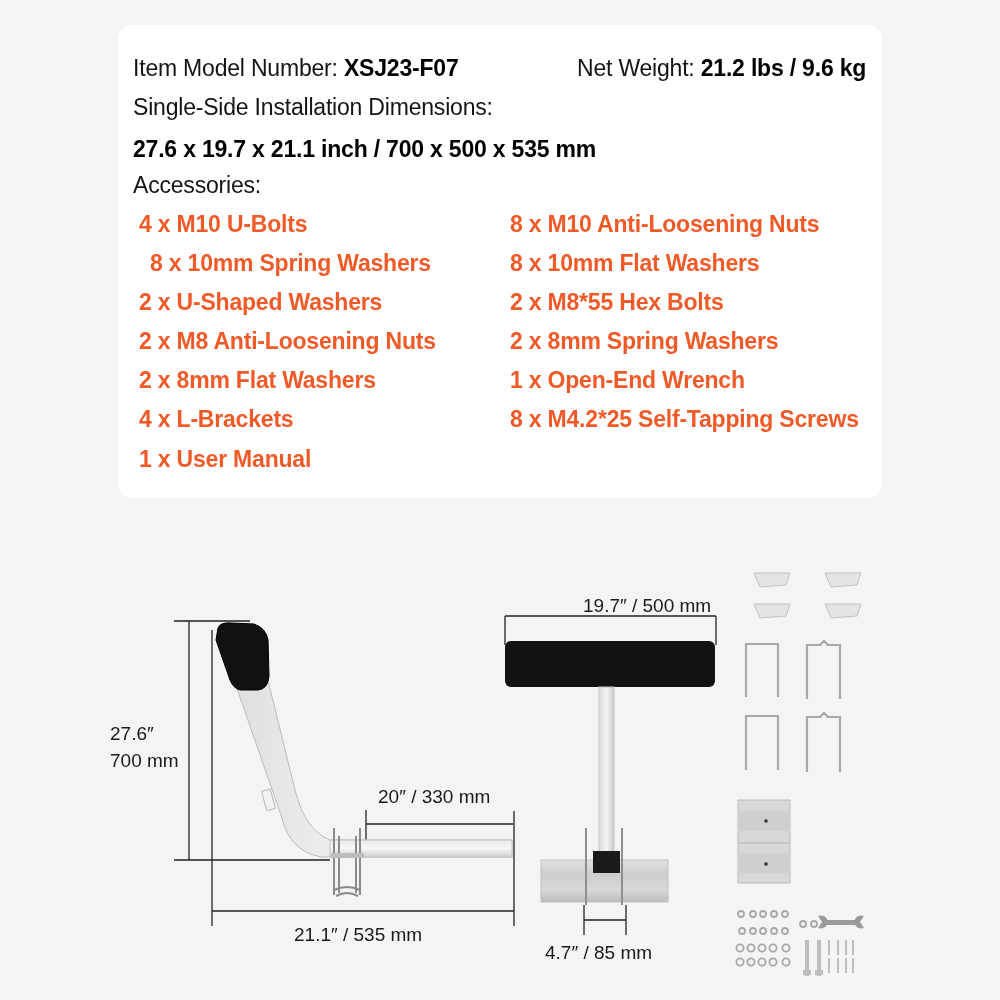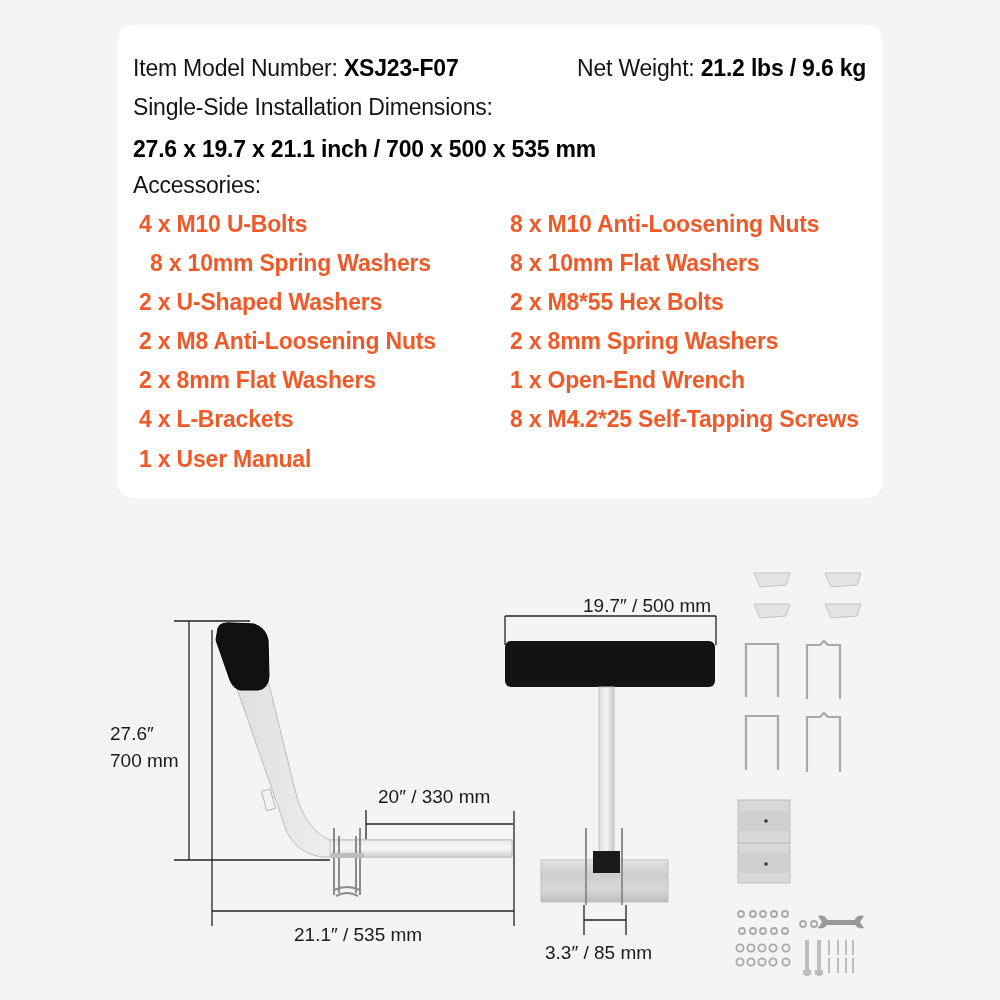--- a/index.html
+++ b/index.html
@@ -227,13 +227,13 @@
         <line x1="853" y1="958" x2="853" y2="973"></line>
     </g>
   </g>
 </svg>
 
 <div class="dim-label" style="left:110px; top:723px;">27.6″</div>
 <div class="dim-label" style="left:110px; top:750px;">700 mm</div>
 <div class="dim-label" style="left:378px; top:786px;">20″ / 330 mm</div>
 <div class="dim-label" style="left:294px; top:924px;">21.1″ / 535 mm</div>
 <div class="dim-label" style="left:543px; top:595px;margin-left:40px;">19.7″ / 500 mm</div>
-<div class="dim-label" style="left:545px; top:942px;">3.3″ / 85 mm</div>
+<div class="dim-label" style="left:545px; top:942px;">4.7″ / 85 mm</div>
 
 </body></html>

